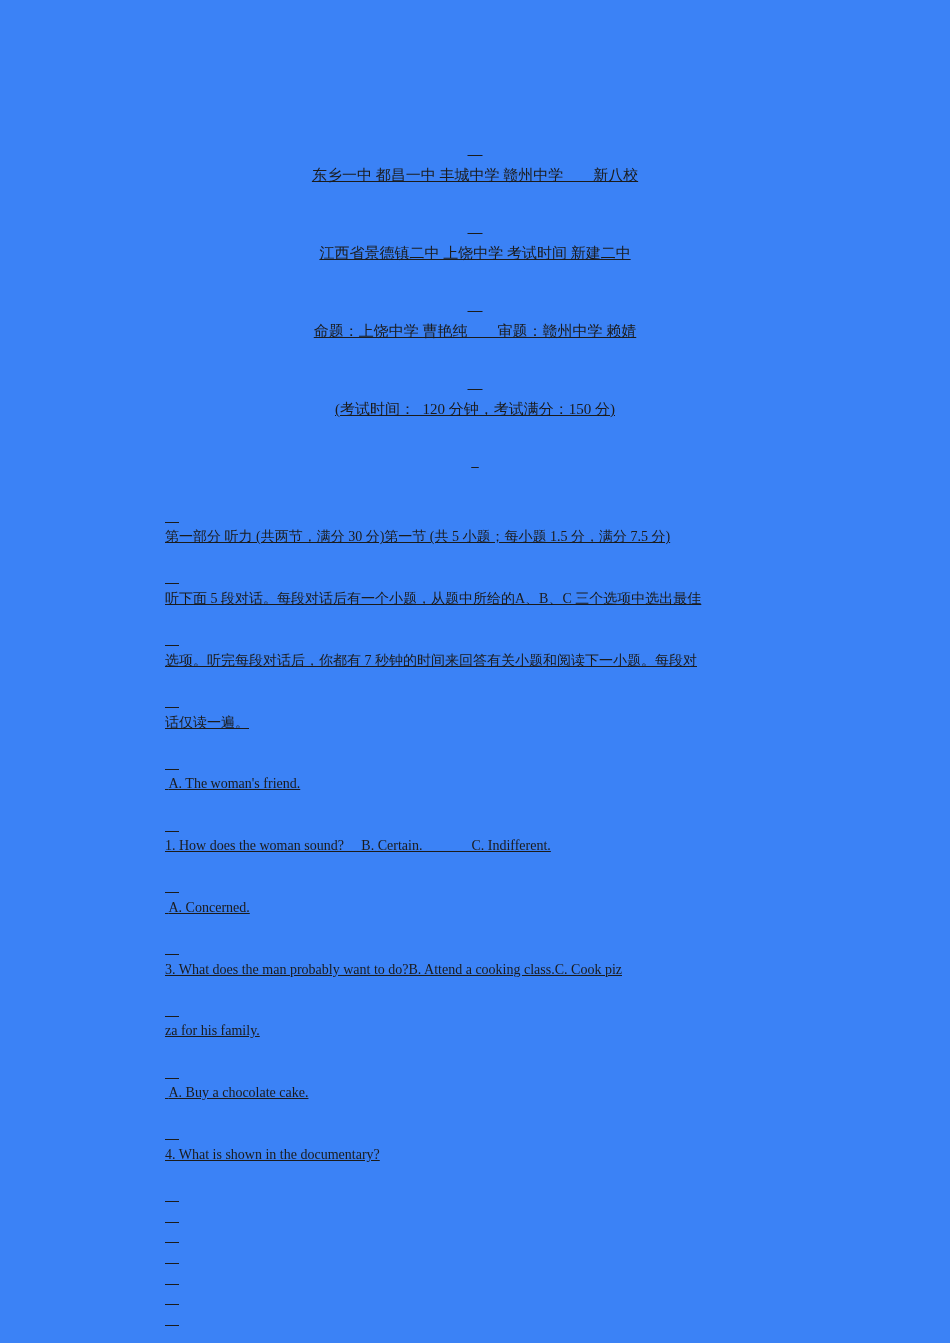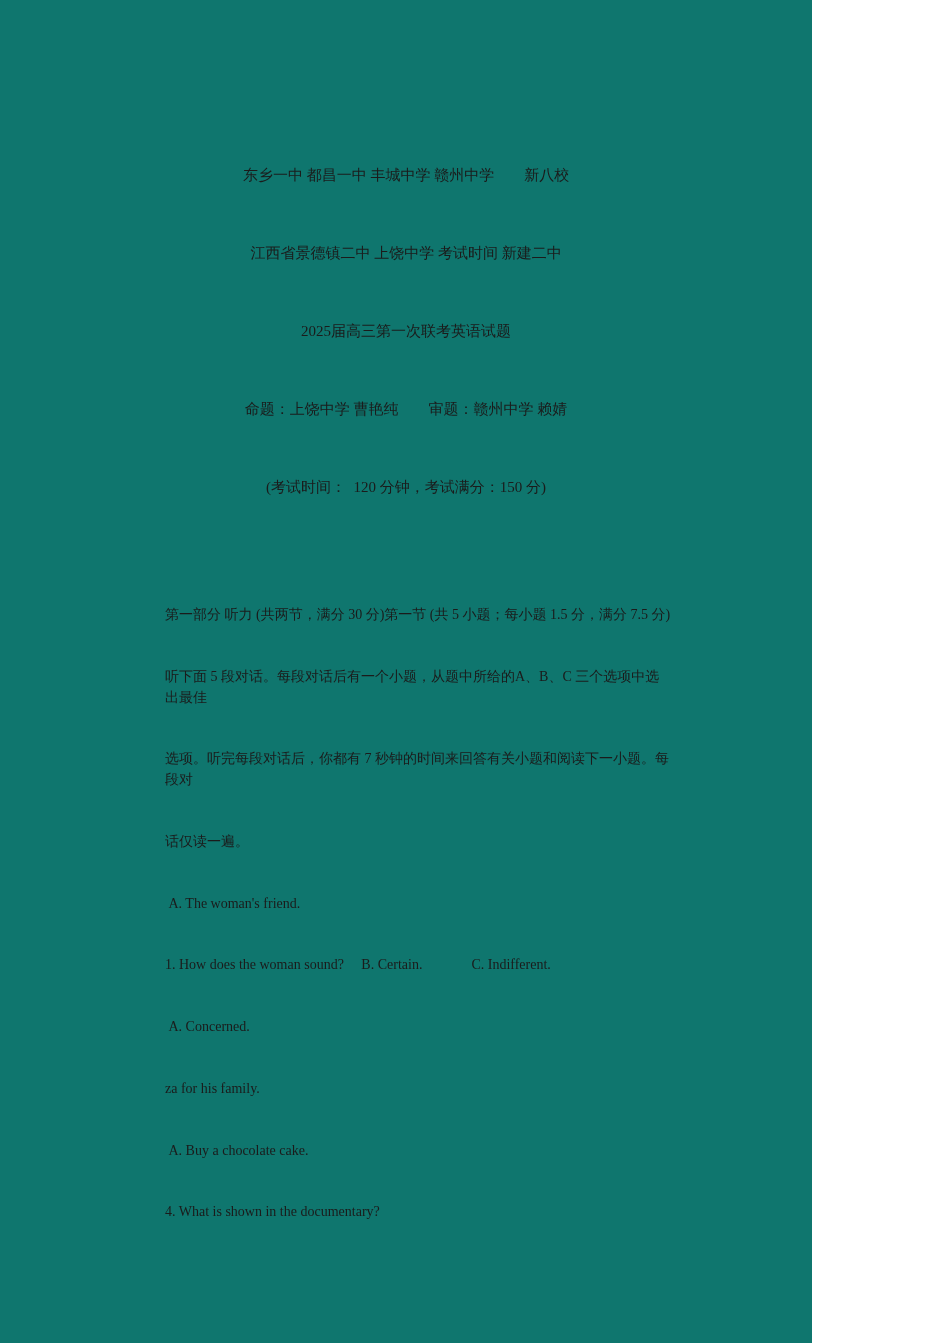--- a/index.html
+++ b/index.html
@@ -2,27 +2,28 @@
 <html><head>
 <meta charset="utf-8">
 <style>
   html, body {
     margin: 0;
     padding: 0;
     background: #ffffff;
   }
   .page {
     position: relative;
-    width: 812px;
+    width: 950px;
     height: 1343px;
-    background: #0f766e;
+    background: #3b82f6;
     color: #1b1b1b;
     font-family: "Liberation Serif", "DejaVu Serif", serif;
     overflow: hidden;
     box-sizing: border-box;
+    text-decoration: underline;
   }
   .doc-header {
     padding-top: 110px;
     text-align: center;
     font-size: 15px;
     line-height: 26px;
     white-space: pre-wrap;
   }
   .doc-body {
     margin: 12px 140px 0 165px;
@@ -35,33 +36,33 @@
   }
 </style>
 </head>
 <body>
 
 <div class="page">
 
   <div class="doc-header">
     <div class="ln">东乡一中 都昌一中 丰城中学 赣州中学　　新八校</div>
     <div class="ln">江西省景德镇二中 上饶中学 考试时间 新建二中</div>
-    <div class="ln">2025届高三第一次联考英语试题</div>
     <div class="ln">命题：上饶中学 曹艳纯　　审题：赣州中学 赖婧</div>
     <div class="ln">(考试时间：  120 分钟，考试满分：150 分)</div>
   </div>
 
   <div class="doc-body">
     <div class="ln">第一部分 听力 (共两节，满分 30 分)第一节 (共 5 小题；每小题 1.5 分，满分 7.5 分)</div>
     <div class="ln">听下面 5 段对话。每段对话后有一个小题，从题中所给的A、B、C 三个选项中选出最佳</div>
     <div class="ln">选项。听完每段对话后，你都有 7 秒钟的时间来回答有关小题和阅读下一小题。每段对</div>
     <div class="ln">话仅读一遍。</div>
     <div class="ln"> A. The woman's friend.</div>
     <div class="ln">1. How does the woman sound?     B. Certain.              C. Indifferent.</div>
     <div class="ln"> A. Concerned.</div>
+    <div class="ln">3. What does the man probably want to do?B. Attend a cooking class.C. Cook piz</div>
     <div class="ln">za for his family.</div>
     <div class="ln"> A. Buy a chocolate cake.</div>
     <div class="ln">4. What is shown in the documentary?</div>
     
     
     
     
     
     
     

